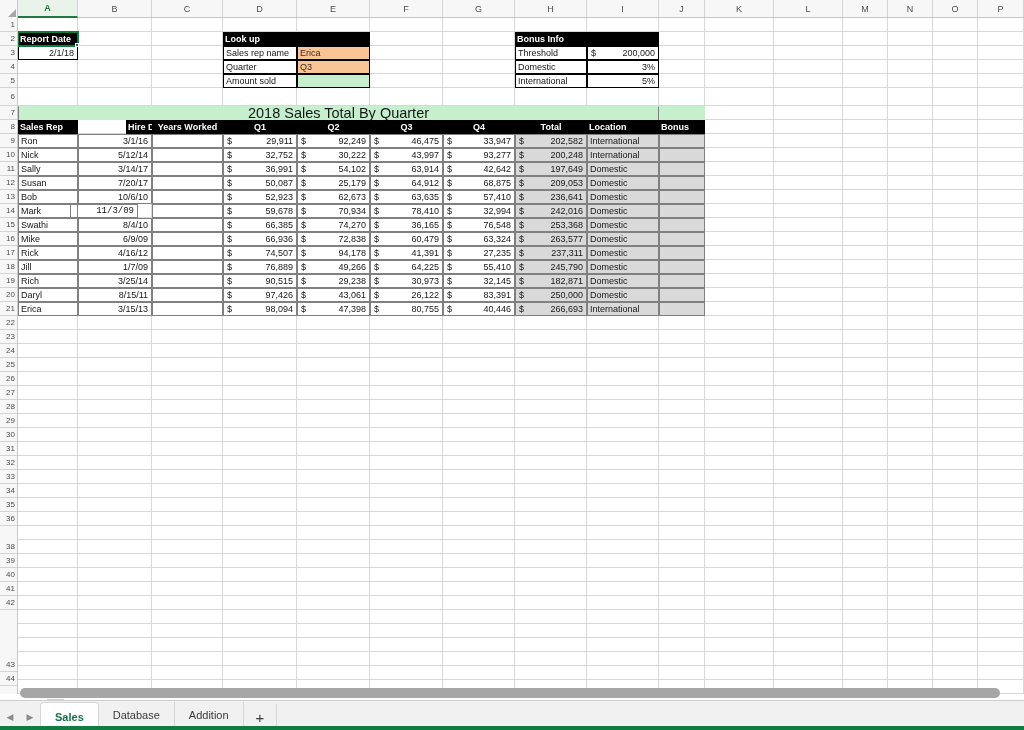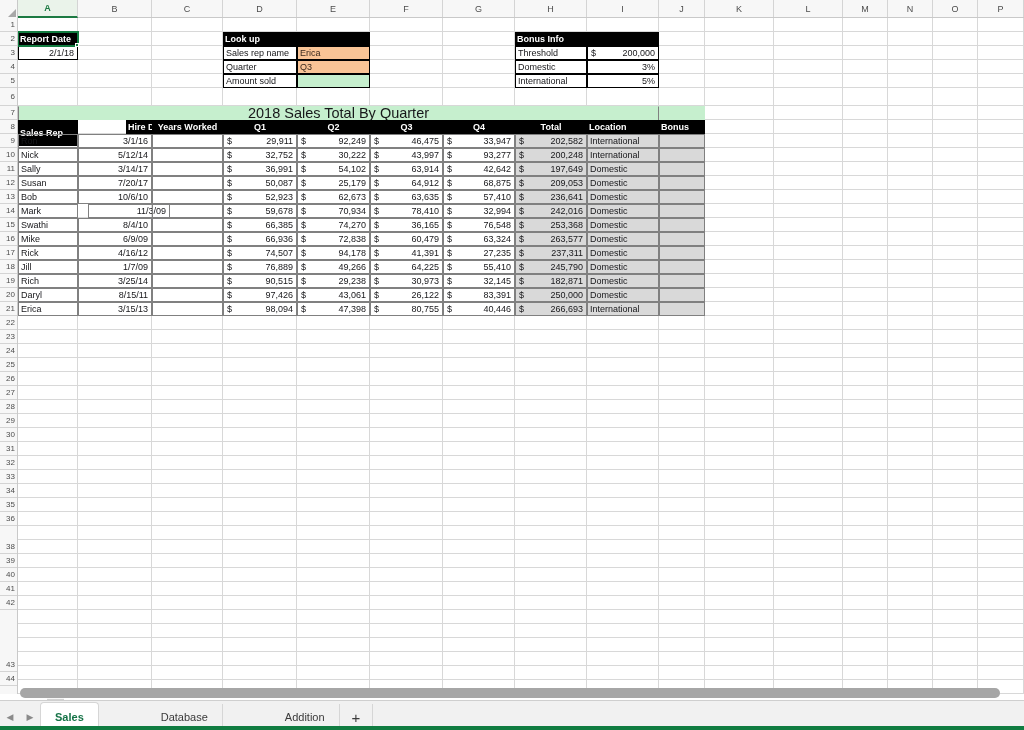--- a/index.html
+++ b/index.html
@@ -333,21 +333,21 @@
         <div class="cell boxed fill-green" style="left: 279px; top: 56px; width: 73px; height: 14px;"></div>
         <div class="cell hdrblack" style="left: 497px; top: 14px; width: 144px; height: 14px;">Bonus Info</div>
         <div class="cell boxed" style="left: 497px; top: 28px; width: 72px; height: 14px;">Threshold</div>
         <div class="cell r boxed" style="left: 569px; top: 28px; width: 72px; height: 14px;">200,000<span class="dollar">$</span></div>
         <div class="cell boxed" style="left: 497px; top: 42px; width: 72px; height: 14px;">Domestic</div>
         <div class="cell r boxed" style="left: 569px; top: 42px; width: 72px; height: 14px;">3%</div>
         <div class="cell boxed" style="left: 497px; top: 56px; width: 72px; height: 14px;">International</div>
         <div class="cell r boxed" style="left: 569px; top: 56px; width: 72px; height: 14px;">5%</div>
         <div class="cell title-cell" style="left: 0px; top: 88px; width: 641px; height: 14px; font-size: 14.5px;">2018 Sales Total By Quarter</div>
         <div class="cell" style="left: 641px; top: 88px; width: 46px; height: 14px; background: rgb(198, 239, 206);"></div>
-        <div class="cell hdrblack " style="left: 0px; top: 102px; width: 60px; height: 26px;">Sales Rep</div>
+        <div class="cell hdrblack " style="left: 0px; top: 102px; width: 60px; height: 14px;">Sales Rep</div>
         <div class="cell hdrblack " style="left: 60px; top: 102px; width: 74px; height: 14px; margin-left: 48px;">Hire Date</div>
         <div class="cell hdrblack c" style="left: 134px; top: 102px; width: 71px; height: 14px;">Years Worked</div>
         <div class="cell hdrblack c" style="left: 205px; top: 102px; width: 74px; height: 14px;">Q1</div>
         <div class="cell hdrblack c" style="left: 279px; top: 102px; width: 73px; height: 14px;">Q2</div>
         <div class="cell hdrblack c" style="left: 352px; top: 102px; width: 73px; height: 14px;">Q3</div>
         <div class="cell hdrblack c" style="left: 425px; top: 102px; width: 72px; height: 14px;">Q4</div>
         <div class="cell hdrblack c" style="left: 497px; top: 102px; width: 72px; height: 14px;">Total</div>
         <div class="cell hdrblack " style="left: 569px; top: 102px; width: 72px; height: 14px;">Location</div>
         <div class="cell hdrblack " style="left: 641px; top: 102px; width: 46px; height: 14px;">Bonus</div>
         <div class="cell tbl-border" style="left: 0px; top: 116px; width: 60px; height: 14px;">Ron</div>
@@ -394,21 +394,21 @@
         <div class="cell r tbl-border" style="left: 60px; top: 172px; width: 74px; height: 14px;">10/6/10</div>
         <div class="cell tbl-border" style="left: 134px; top: 172px; width: 71px; height: 14px;"></div>
         <div class="cell r tbl-border" style="left: 205px; top: 172px; width: 74px; height: 14px;">52,923<span class="dollar">$</span></div>
         <div class="cell r tbl-border" style="left: 279px; top: 172px; width: 73px; height: 14px;">62,673<span class="dollar">$</span></div>
         <div class="cell r tbl-border" style="left: 352px; top: 172px; width: 73px; height: 14px;">63,635<span class="dollar">$</span></div>
         <div class="cell r tbl-border" style="left: 425px; top: 172px; width: 72px; height: 14px;">57,410<span class="dollar">$</span></div>
         <div class="cell r tbl-border fill-gray" style="left: 497px; top: 172px; width: 72px; height: 14px;">236,641<span class="dollar">$</span></div>
         <div class="cell tbl-border fill-gray" style="left: 569px; top: 172px; width: 72px; height: 14px;">Domestic</div>
         <div class="cell tbl-border fill-gray" style="left: 641px; top: 172px; width: 46px; height: 14px;"></div>
         <div class="cell tbl-border" style="left: 0px; top: 186px; width: 60px; height: 14px;">Mark</div>
-        <div class="cell r tbl-border" style="left: 70px; top: 186px; width: 82px; height: 14px;">11/3/09</div>
+        <div class="cell r tbl-border" style="left: 52px; top: 186px; width: 68px; height: 14px; font-family: Liberation Mono, monospace;">11/3/09</div>
         <div class="cell tbl-border" style="left: 134px; top: 186px; width: 71px; height: 14px;"></div>
         <div class="cell r tbl-border" style="left: 205px; top: 186px; width: 74px; height: 14px;">59,678<span class="dollar">$</span></div>
         <div class="cell r tbl-border" style="left: 279px; top: 186px; width: 73px; height: 14px;">70,934<span class="dollar">$</span></div>
         <div class="cell r tbl-border" style="left: 352px; top: 186px; width: 73px; height: 14px;">78,410<span class="dollar">$</span></div>
         <div class="cell r tbl-border" style="left: 425px; top: 186px; width: 72px; height: 14px;">32,994<span class="dollar">$</span></div>
         <div class="cell r tbl-border fill-gray" style="left: 497px; top: 186px; width: 72px; height: 14px;">242,016<span class="dollar">$</span></div>
         <div class="cell tbl-border fill-gray" style="left: 569px; top: 186px; width: 72px; height: 14px;">Domestic</div>
         <div class="cell tbl-border fill-gray" style="left: 641px; top: 186px; width: 46px; height: 14px;"></div>
         <div class="cell tbl-border" style="left: 0px; top: 200px; width: 60px; height: 14px;">Swathi</div>
         <div class="cell r tbl-border" style="left: 60px; top: 200px; width: 74px; height: 14px;">8/4/10</div>
@@ -483,21 +483,21 @@
       </div>
     <div id="sel-a1" style="left: -1px; top: 13px; width: 62px; height: 16px;"></div>
     <div id="sel-handle" style="left: 57px; top: 25px;"></div>
   </div>
 
   <div id="hscroll"></div>
 
   <div id="tabbar">
     <div class="navbtn">◀</div>
     <div class="navbtn">▶</div>
-    <div id="tabs-host" style="display:flex;align-items:flex-end;gap:48px;">
+    <div id="tabs-host" style="display:flex;">
         <div class="sheettab active">Sales</div>
         <div class="sheettab">Database</div>
         <div class="sheettab">Addition</div>
       </div>
     <div class="addtab">+</div>
   </div>
   <div id="bottombar"></div>
 
 </div>
 

